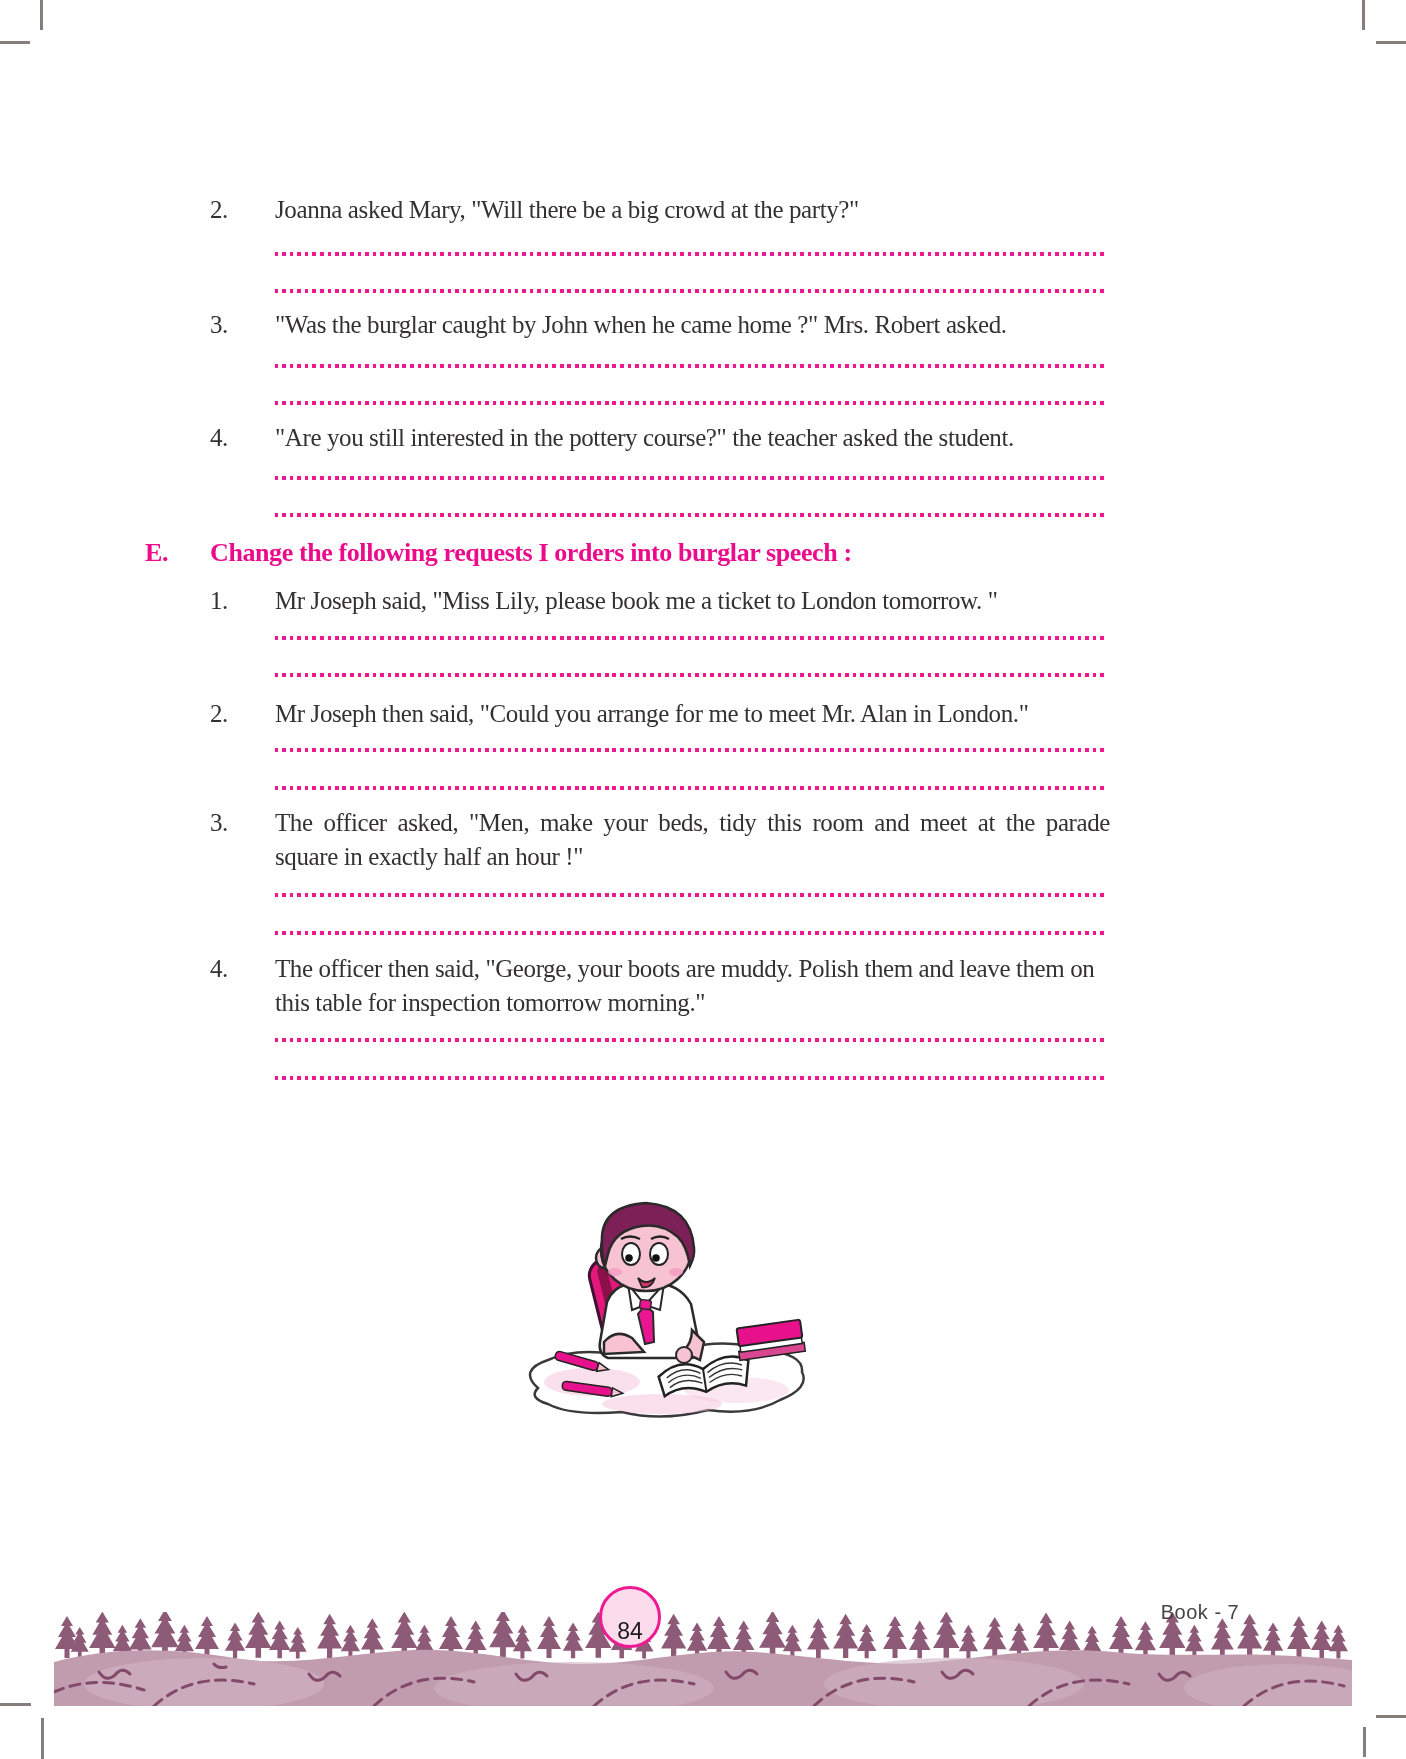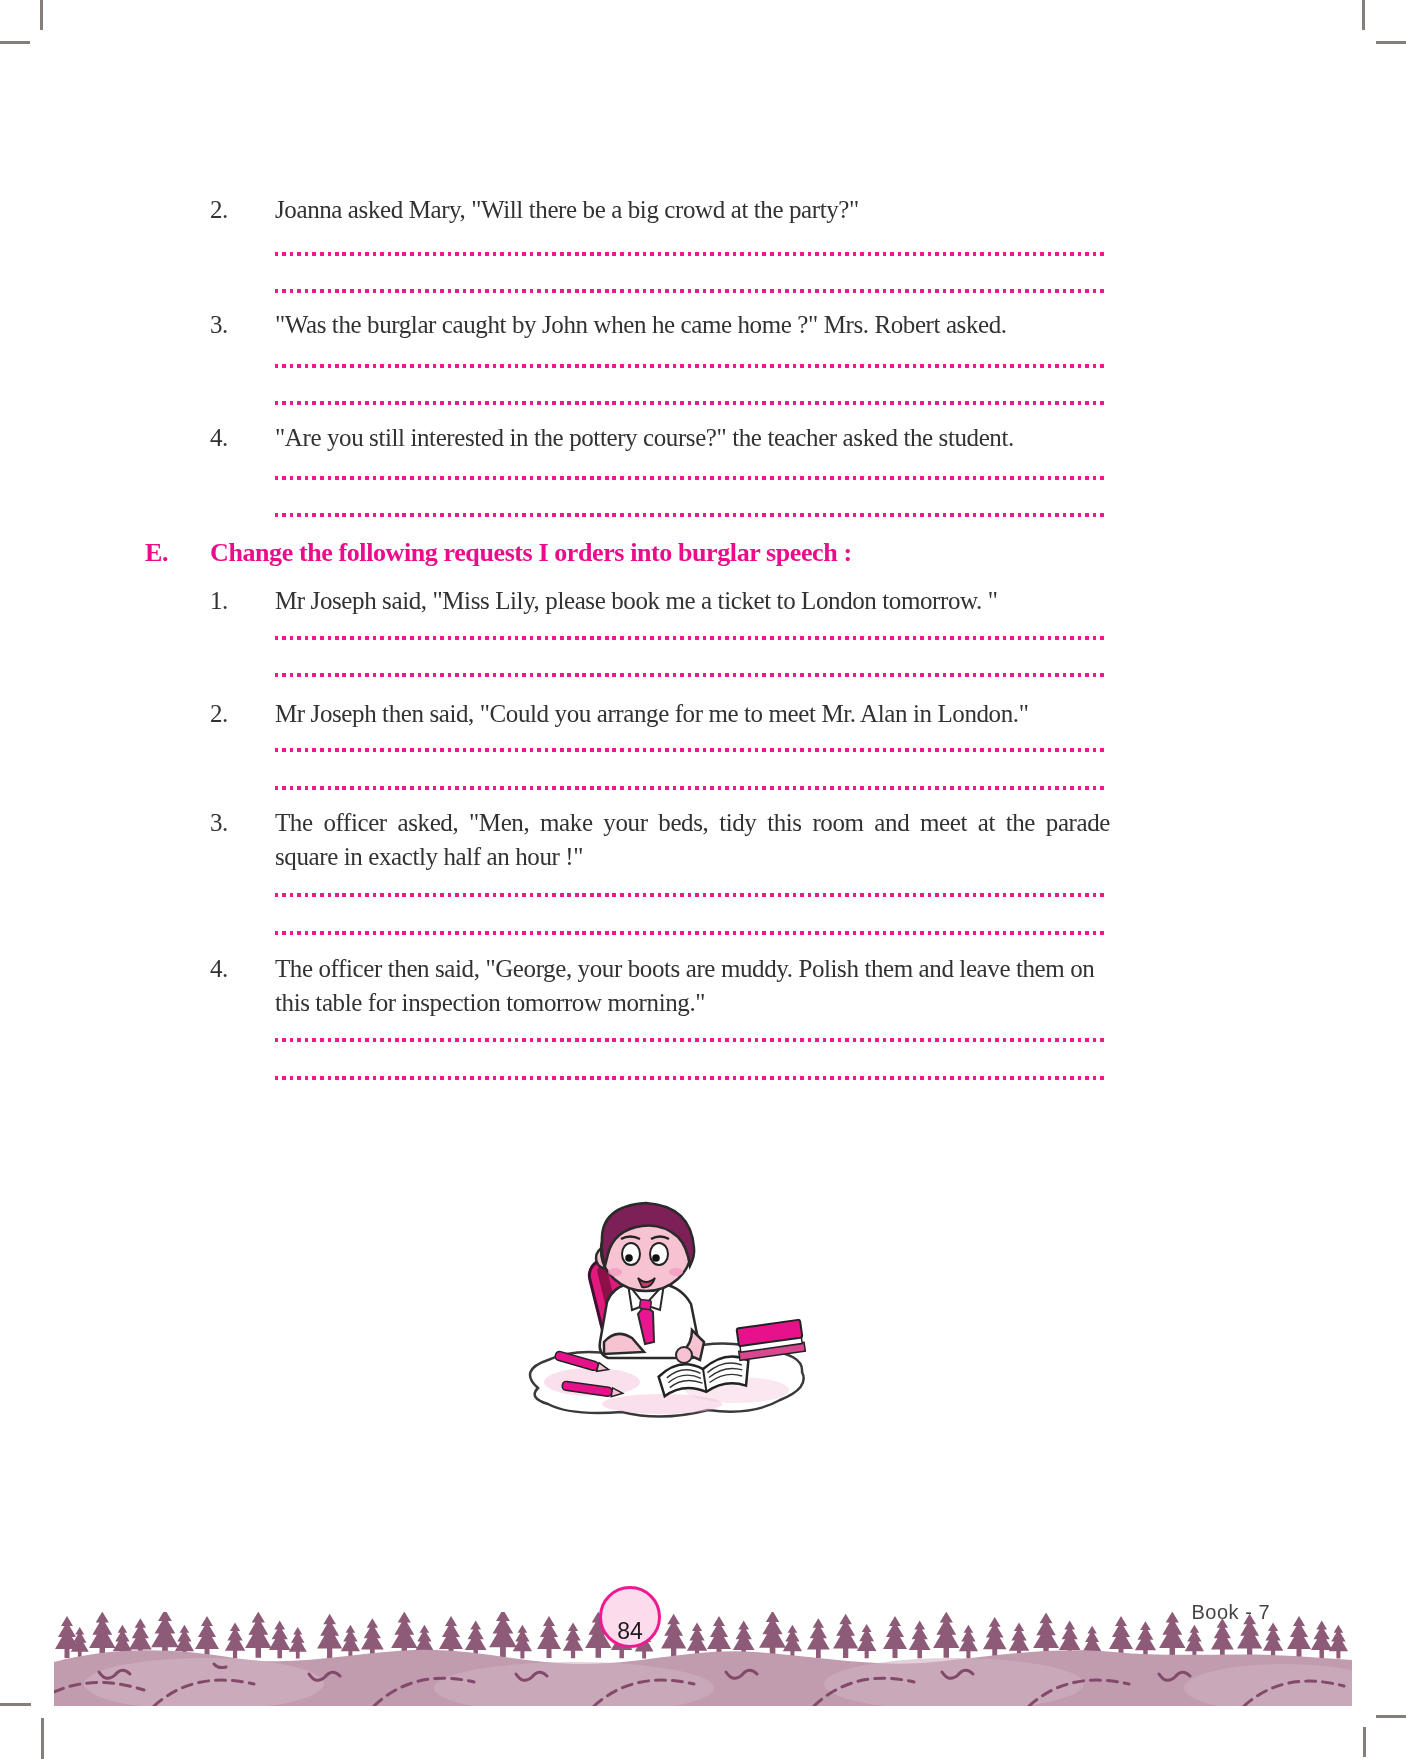--- a/index.html
+++ b/index.html
@@ -27,21 +27,21 @@
   .crop{position:absolute;background:#857e7b;}
   
   .footer-art{position:absolute;left:54px;top:1612px;width:1298px;height:94px;}
   .badge{
     position:absolute;left:599px;top:1586px;width:62px;height:62px;border-radius:50%;
     background:#fcdcec;border:3px solid #ee1a92;box-sizing:border-box;
     display:flex;align-items:flex-end;justify-content:center;
     font-family:"Liberation Sans",sans-serif;font-size:23px;color:#1c1a1b;z-index:3;
   }
   .book-label{
-    position:absolute;left:1130px;top:1601px;width:140px;text-align:right;
+    position:absolute;left:1130px;top:1601px;width:140px;text-align:center;
     font-family:"Liberation Sans",sans-serif;font-size:20px;color:#474344;letter-spacing:0.5px;
   }
   .illu{position:absolute;left:512px;top:1192px;width:305px;height:240px;}
 </style>
 </head>
 <body>
 
 <div class="page">
 
   <div class="crop" style="left:40px;top:0;width:3px;height:30px;"></div>

